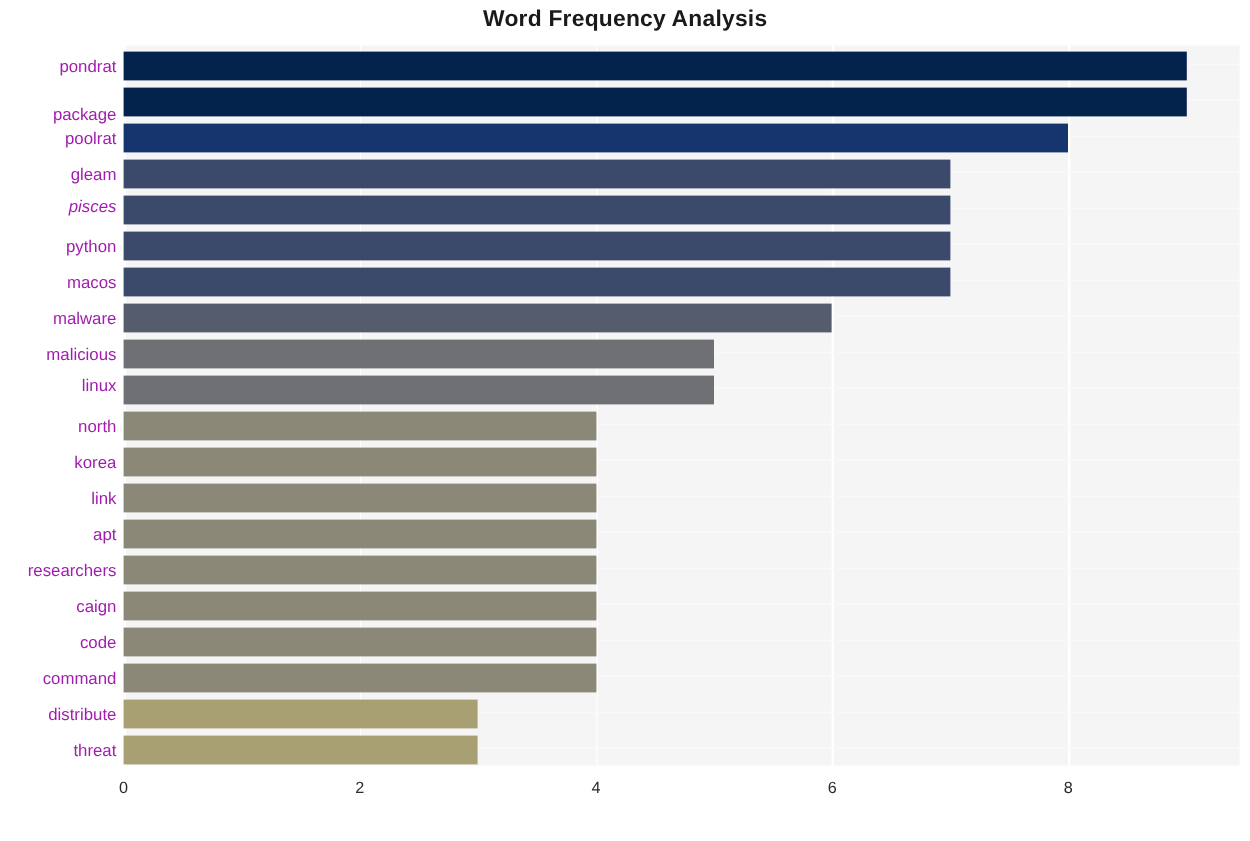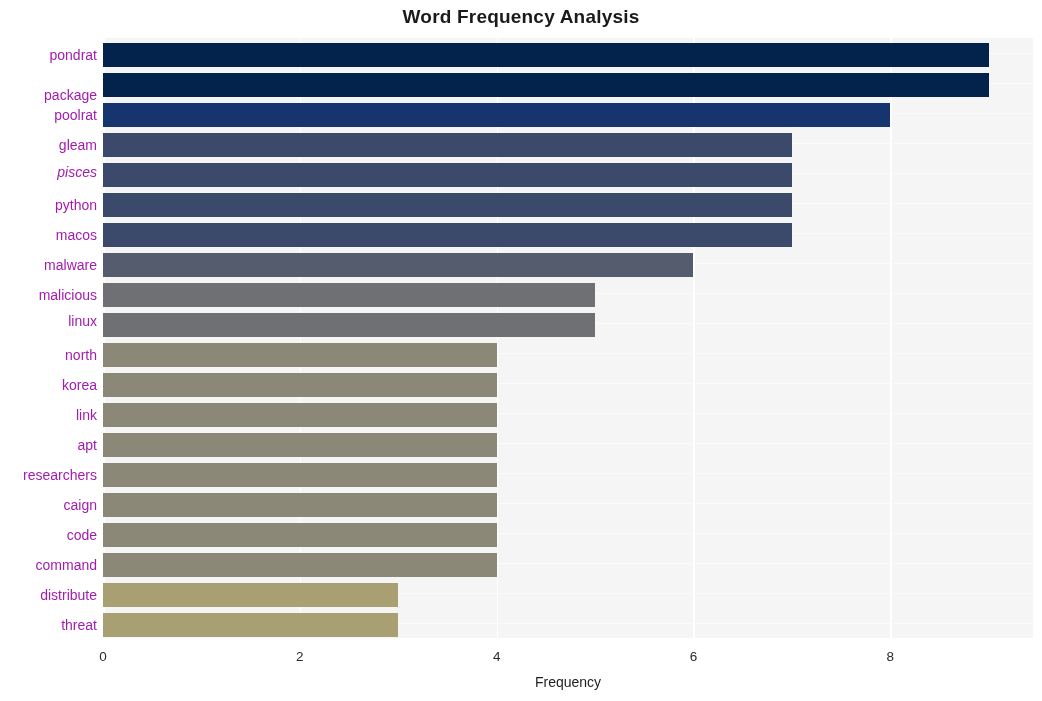--- a/index.html
+++ b/index.html
@@ -181,15 +181,14 @@
     </div>
 
   <div id="x-axis">
       <div class="xtick" style="left: 103px;">0</div>
       <div class="xtick" style="left: 299.825px;">2</div>
       <div class="xtick" style="left: 496.651px;">4</div>
       <div class="xtick" style="left: 693.476px;">6</div>
       <div class="xtick" style="left: 890.302px;">8</div>
     </div>
 
-  <div id="x-axis-label">Frequency</div>
 
 </div>
 
 </body></html>

